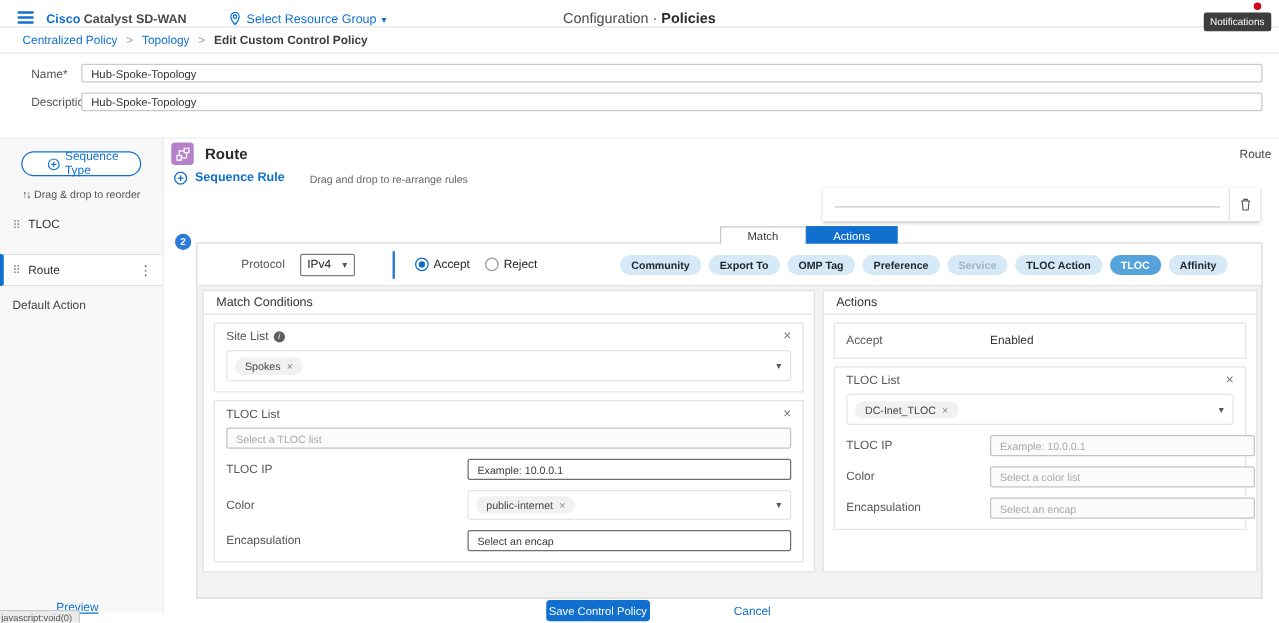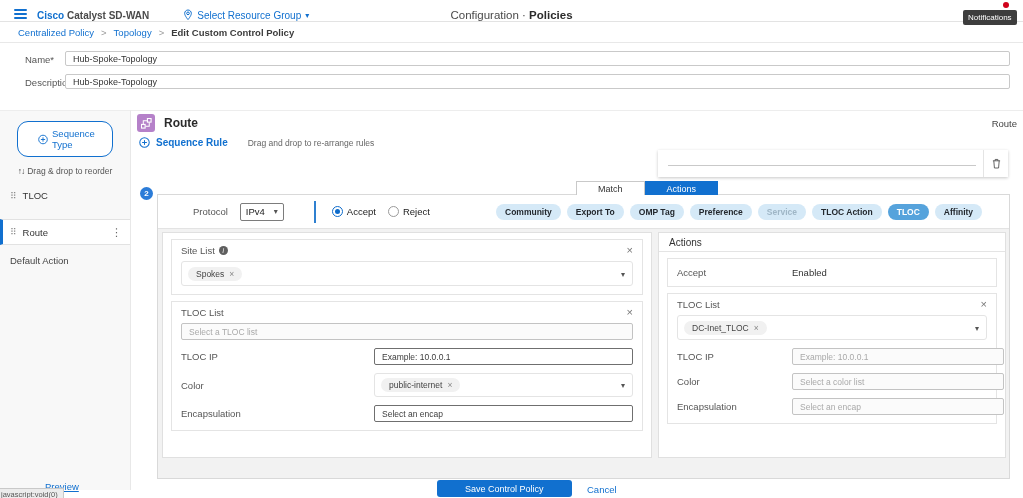--- a/index.html
+++ b/index.html
@@ -35,21 +35,21 @@
   .crumb-current { color:#3c3c3c; font-weight:bold; }
   
   .form-row { position:absolute; left:0; width:1023px; height:16px; }
   .form-row label { position:absolute; left:25px; top:3px; font-size:9.5px; color:#555; }
   .form-row input { position:absolute; left:65px; right:13px; width:945px; height:15px;
     border:1px solid #c9c9c9; border-radius:2px; font-size:9px; padding:0 7px; color:#333;
     font-family:"Liberation Sans",sans-serif; }
   
   .sidebar { position:absolute; left:0; top:110px; width:131px; height:380px;
     background:#f8f8f8; border-right:1px solid #e8e8e8; border-top:1px solid #ededed; }
-  .seq-type-btn { margin:10px auto 0; width:96px; height:36px; border:1px solid var(--accent,#1170CF);
+  .seq-type-btn { margin:10px auto 0; width:96px; height:20px; border:1px solid var(--accent,#1170CF);
     border-radius:11px; color:var(--accent,#1170CF); font-size:9.5px; display:flex; align-items:center;
     justify-content:center; gap:4px; background:#fff; cursor:pointer;padding-left:20px; }
   .reorder-hint { margin-top:9px; text-align:center; font-size:8.5px; color:#555; }
   .reorder-hint .arrows { letter-spacing:-1px; color:#444; margin-right:3px; }
   .side-item { position:relative; height:23px; display:flex; align-items:center; gap:6px;
     padding-left:10px; font-size:9.5px; color:#333; cursor:pointer; margin-top:8px; }
   .side-item .grip { color:#8b8b8b; font-size:9px; }
   .side-item--selected { background:#fff; border-top:1px solid #e2e2e2; border-bottom:1px solid #e2e2e2;
     border-left:3px solid var(--accent,#1170CF); height:26px; margin-top:12px; padding-left:7px; }
   .side-item--selected .kebab { position:absolute; right:8px; color:#666; font-size:11px; cursor:pointer; }
@@ -136,21 +136,21 @@
   .tag-select.in-row { flex:1; margin-top:0; min-height:24px; }
   .accept-box { margin:6px 8px; border:1px solid #e4e4e4; background:#fff; display:flex;
     align-items:center; padding:8px 9px; }
   .accept-box .flabel { flex:0 0 115px; font-size:9.5px; color:#555; }
   .accept-box .fval { font-size:9.5px; color:#333; }
   
   .preview-link { position:absolute; left:45px; top:481px; color:var(--accent,#1170CF); font-size:9.5px;
     text-decoration:underline; cursor:pointer; }
   .status-tip { position:absolute; left:-5px; top:488px; background:#ececec; border:1px solid #c9c9c9;
     color:#555; font-size:7.5px; padding:1px 5px; white-space:nowrap; z-index:8; }
-  .save-btn { position:absolute; left:437px; top:480px; height:17px; padding:0 28px;
+  .save-btn { position:absolute; left:437px; top:480px; height:17px; padding:0 2px;
     background:var(--accent,#1170CF); color:#fff; border:none; border-radius:3px; font-size:9px;
     font-family:"Liberation Sans",sans-serif; cursor:pointer; }
   .cancel-link { position:absolute; left:587px; top:484px; color:var(--accent,#1170CF);
     font-size:9.5px; cursor:pointer; }
 </style>
 </head>
 <body>
 
 <div class="topbar">
   <div class="hamburger">
@@ -292,20 +292,21 @@
         <span class="chip chip--disabled">Service</span>
         <span class="chip">TLOC Action</span>
         <span class="chip chip--active">TLOC</span>
         <span class="chip">Affinity</span>
       </div>
     </div>
 
     <div class="card-body">
 
       <div class="panel panel--match">
+        <div class="panel-title">Match Conditions</div>
         <div class="group">
           <div class="group-head">
             <span>Site List</span>
             <span class="info-ico">i</span>
             <span class="close-x">×</span>
           </div>
           <div class="tag-select">
             <span class="pill">
               <span>Spokes</span>
               <span class="pill-x">×</span>

